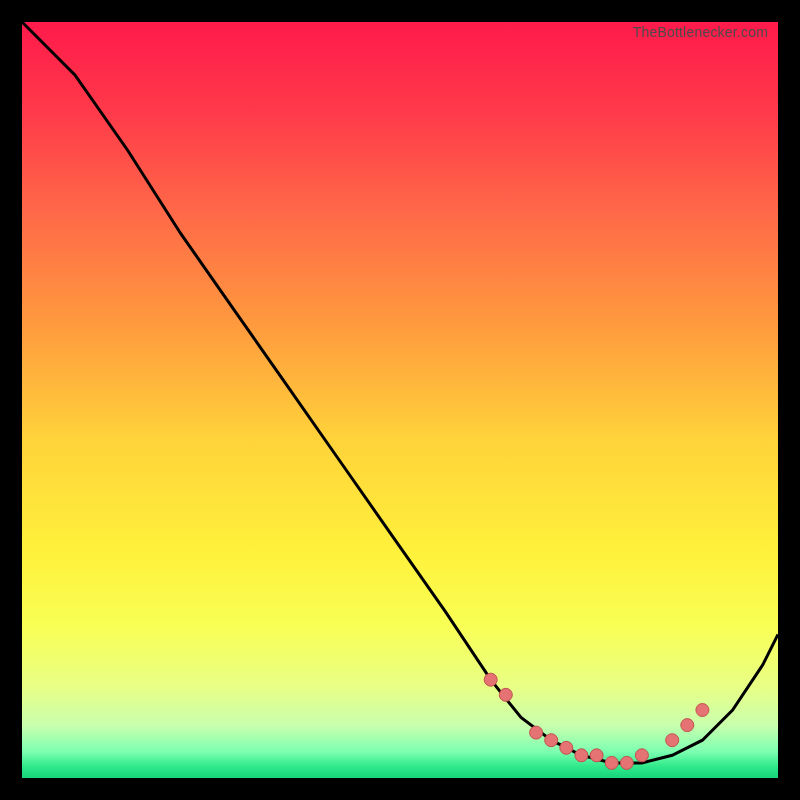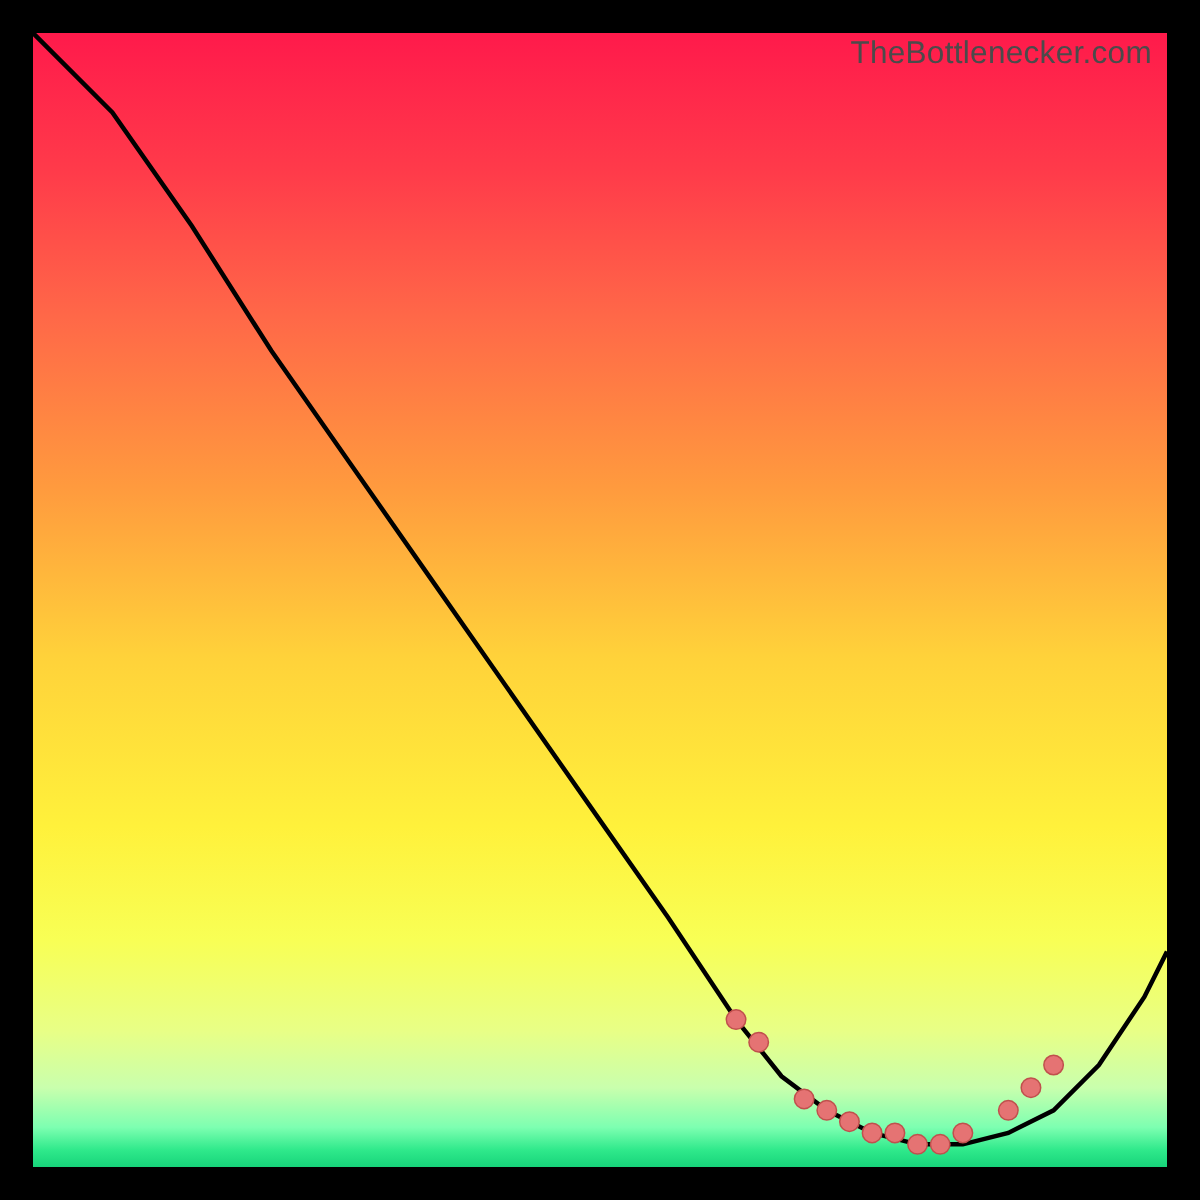--- a/index.html
+++ b/index.html
@@ -24,21 +24,21 @@
     left: 0;
     top: 0;
     width: 756px;
     height: 756px;
   }
   .watermark {
     position: absolute;
     top: 2px;
     right: 10px;
     color: #4b4b4b;
-    font-size: 21px;
+    font-size: 14px;
     font-weight: 500;
     letter-spacing: 0.2px;
     z-index: 30;
   }
   svg {
     position: absolute;
     left: 0;
     top: 0;
     z-index: 20;
   }

